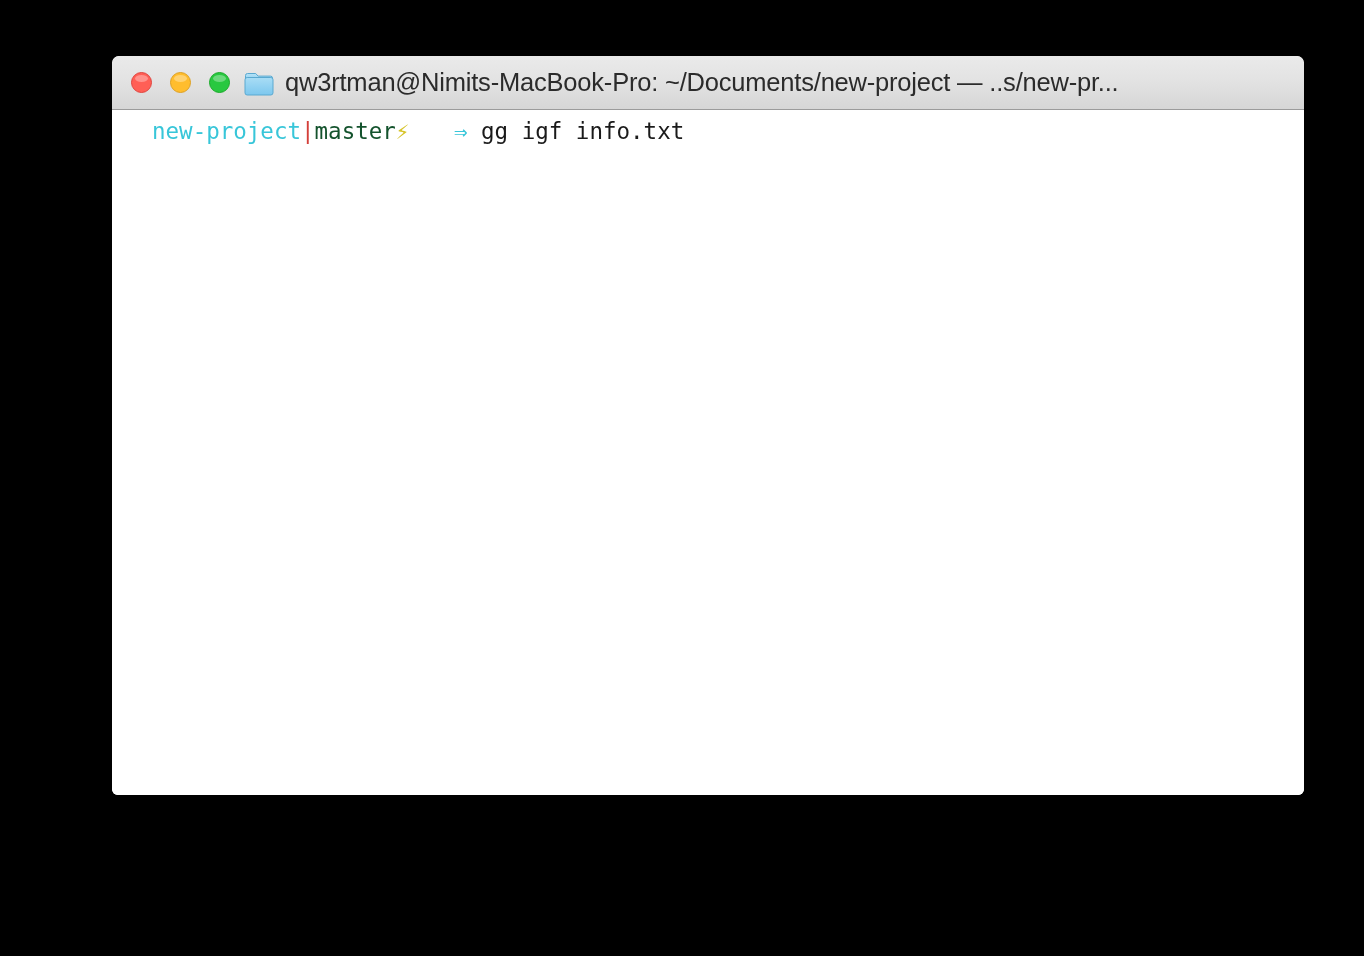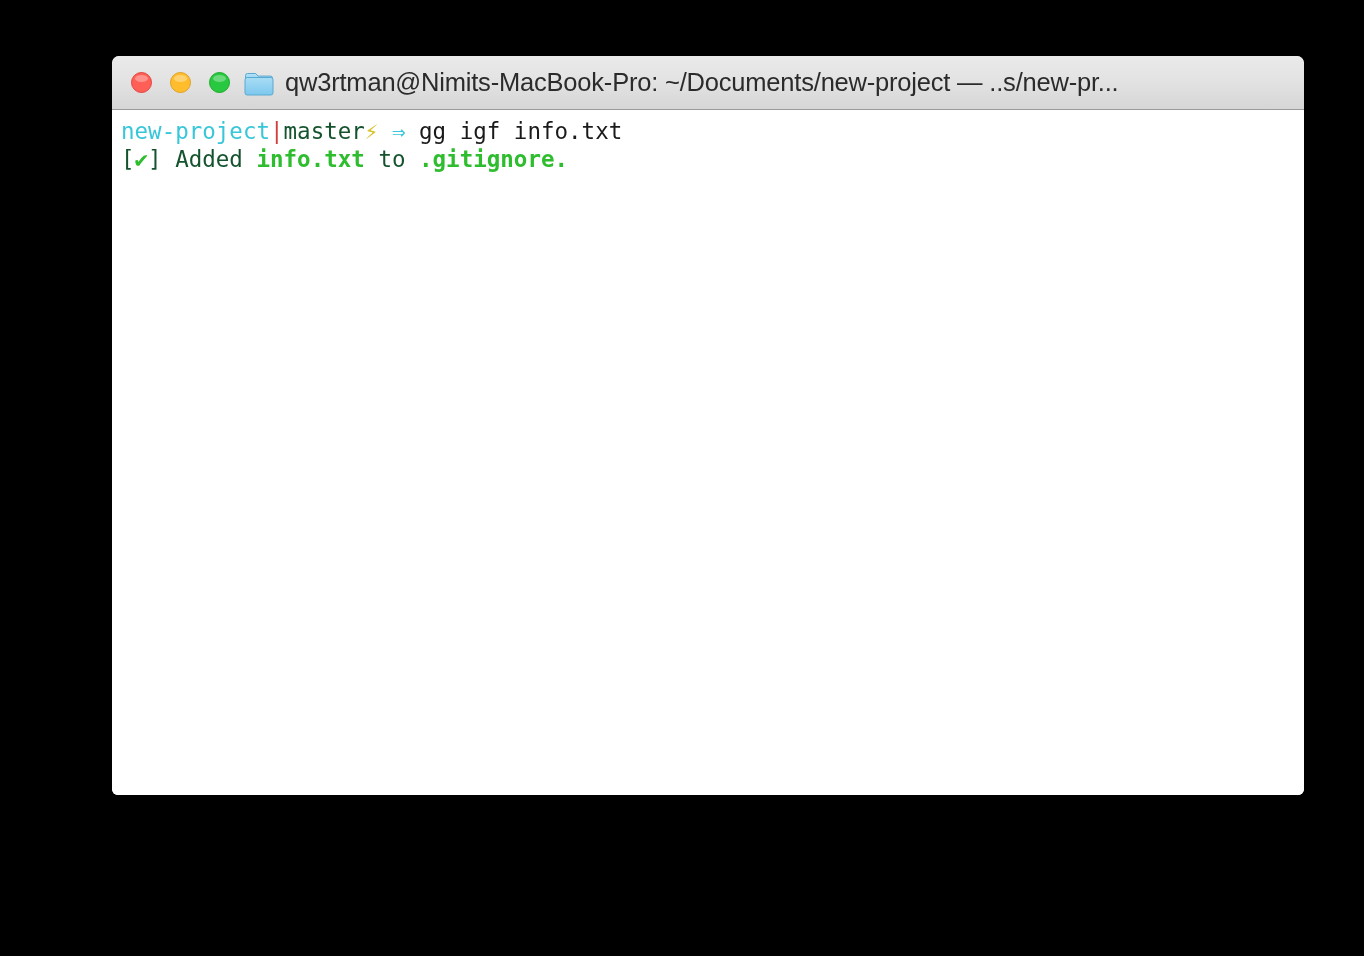--- a/index.html
+++ b/index.html
@@ -111,21 +111,21 @@
   }
 
   .term-line {
     font-family: "DejaVu Sans Mono", "Liberation Mono", monospace;
     font-size: 22.5px;
     line-height: 28px;
     white-space: pre;
     letter-spacing: 0px;
   }
 
-  .c-cyan   { color: #38c6d9; }
+  .c-cyan   { color: #38c6d9; margin-left: 31px; }
   .c-red    { color: #d43f3a; }
   .c-green  { color: #14532d; }
   .c-bgreen { color: #2ebd2e; font-weight: bold; }
   .c-bolt   { color: #d6c327; }
   .c-cmd    { color: #1a1a1a; }
 
   .cursor {
     display: inline-block;
     width: 14px;
     height: 24px;
@@ -164,18 +164,17 @@
           <rect x="1" y="6.5" width="28" height="17.5" rx="2.2" fill="url(#folderGrad)" stroke="#5aa9d0" stroke-width="1"></rect>
         </svg>
         <div class="title-text">qw3rtman@Nimits-MacBook-Pro: ~/Documents/new-project — ..s/new-pr...</div>
       </div>
     </div>
 
     <div class="term-body">
 
       <div class="term-line"><span class="c-cyan">new-project</span><span class="c-red">|</span><span class="c-green">master</span><span class="c-bolt">⚡</span><span class="c-cyan"> <span>⇒</span> </span><span class="c-cmd">gg igf info.txt</span></div>
 
-      <div class="term-line"><span class="c-green">[</span><span class="c-bgreen">✔</span><span class="c-green">]</span><span class="c-green"> </span><span class="c-green">Added</span><span class="c-green"> </span><span class="c-bgreen">info.txt</span><span class="c-green"> </span><span class="c-green">to</span><span class="c-green"> </span><span class="c-bgreen">.gitignore.</span></div>
 
 
     </div>
   </div>
 </div>
 
 </body></html>

